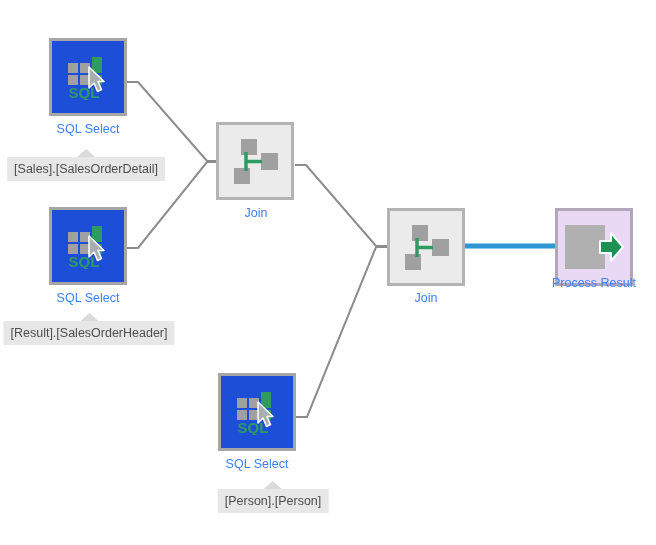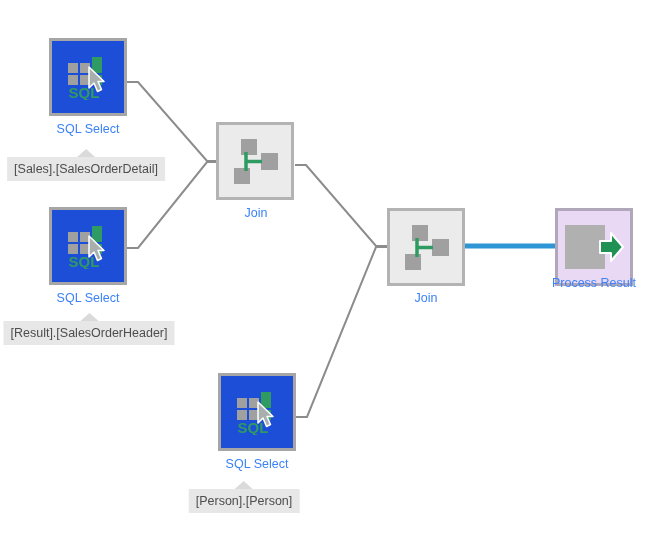--- a/index.html
+++ b/index.html
@@ -68,21 +68,21 @@
     top: -8px;
     left: 50%;
     transform: translateX(-50%);
     width: 0; height: 0;
     border-left: 9px solid transparent;
     border-right: 9px solid transparent;
     border-bottom: 8px solid #dadada;
   }
   .t-sql1 { left: 86px;  top: 157px; }
   .t-sql2 { left: 89px;  top: 321px; }
-  .t-sql3 { left: 244px; top: 489px; }
+  .t-sql3 { left: 273px; top: 489px; }
 </style>
 </head>
 <body>
 
 <div class="canvas">
 
   <svg class="wires" viewBox="0 0 656 545" xmlns="http://www.w3.org/2000/svg">
     <polyline points="127,82 138,82 207,161 217,161" fill="none" stroke="#8c8c8c" stroke-width="2"></polyline>
     <polyline points="127,248 138,248 207,162 217,162" fill="none" stroke="#8c8c8c" stroke-width="2"></polyline>
     <polyline points="295,165 306,165 376,246 388,246" fill="none" stroke="#8c8c8c" stroke-width="2"></polyline>

